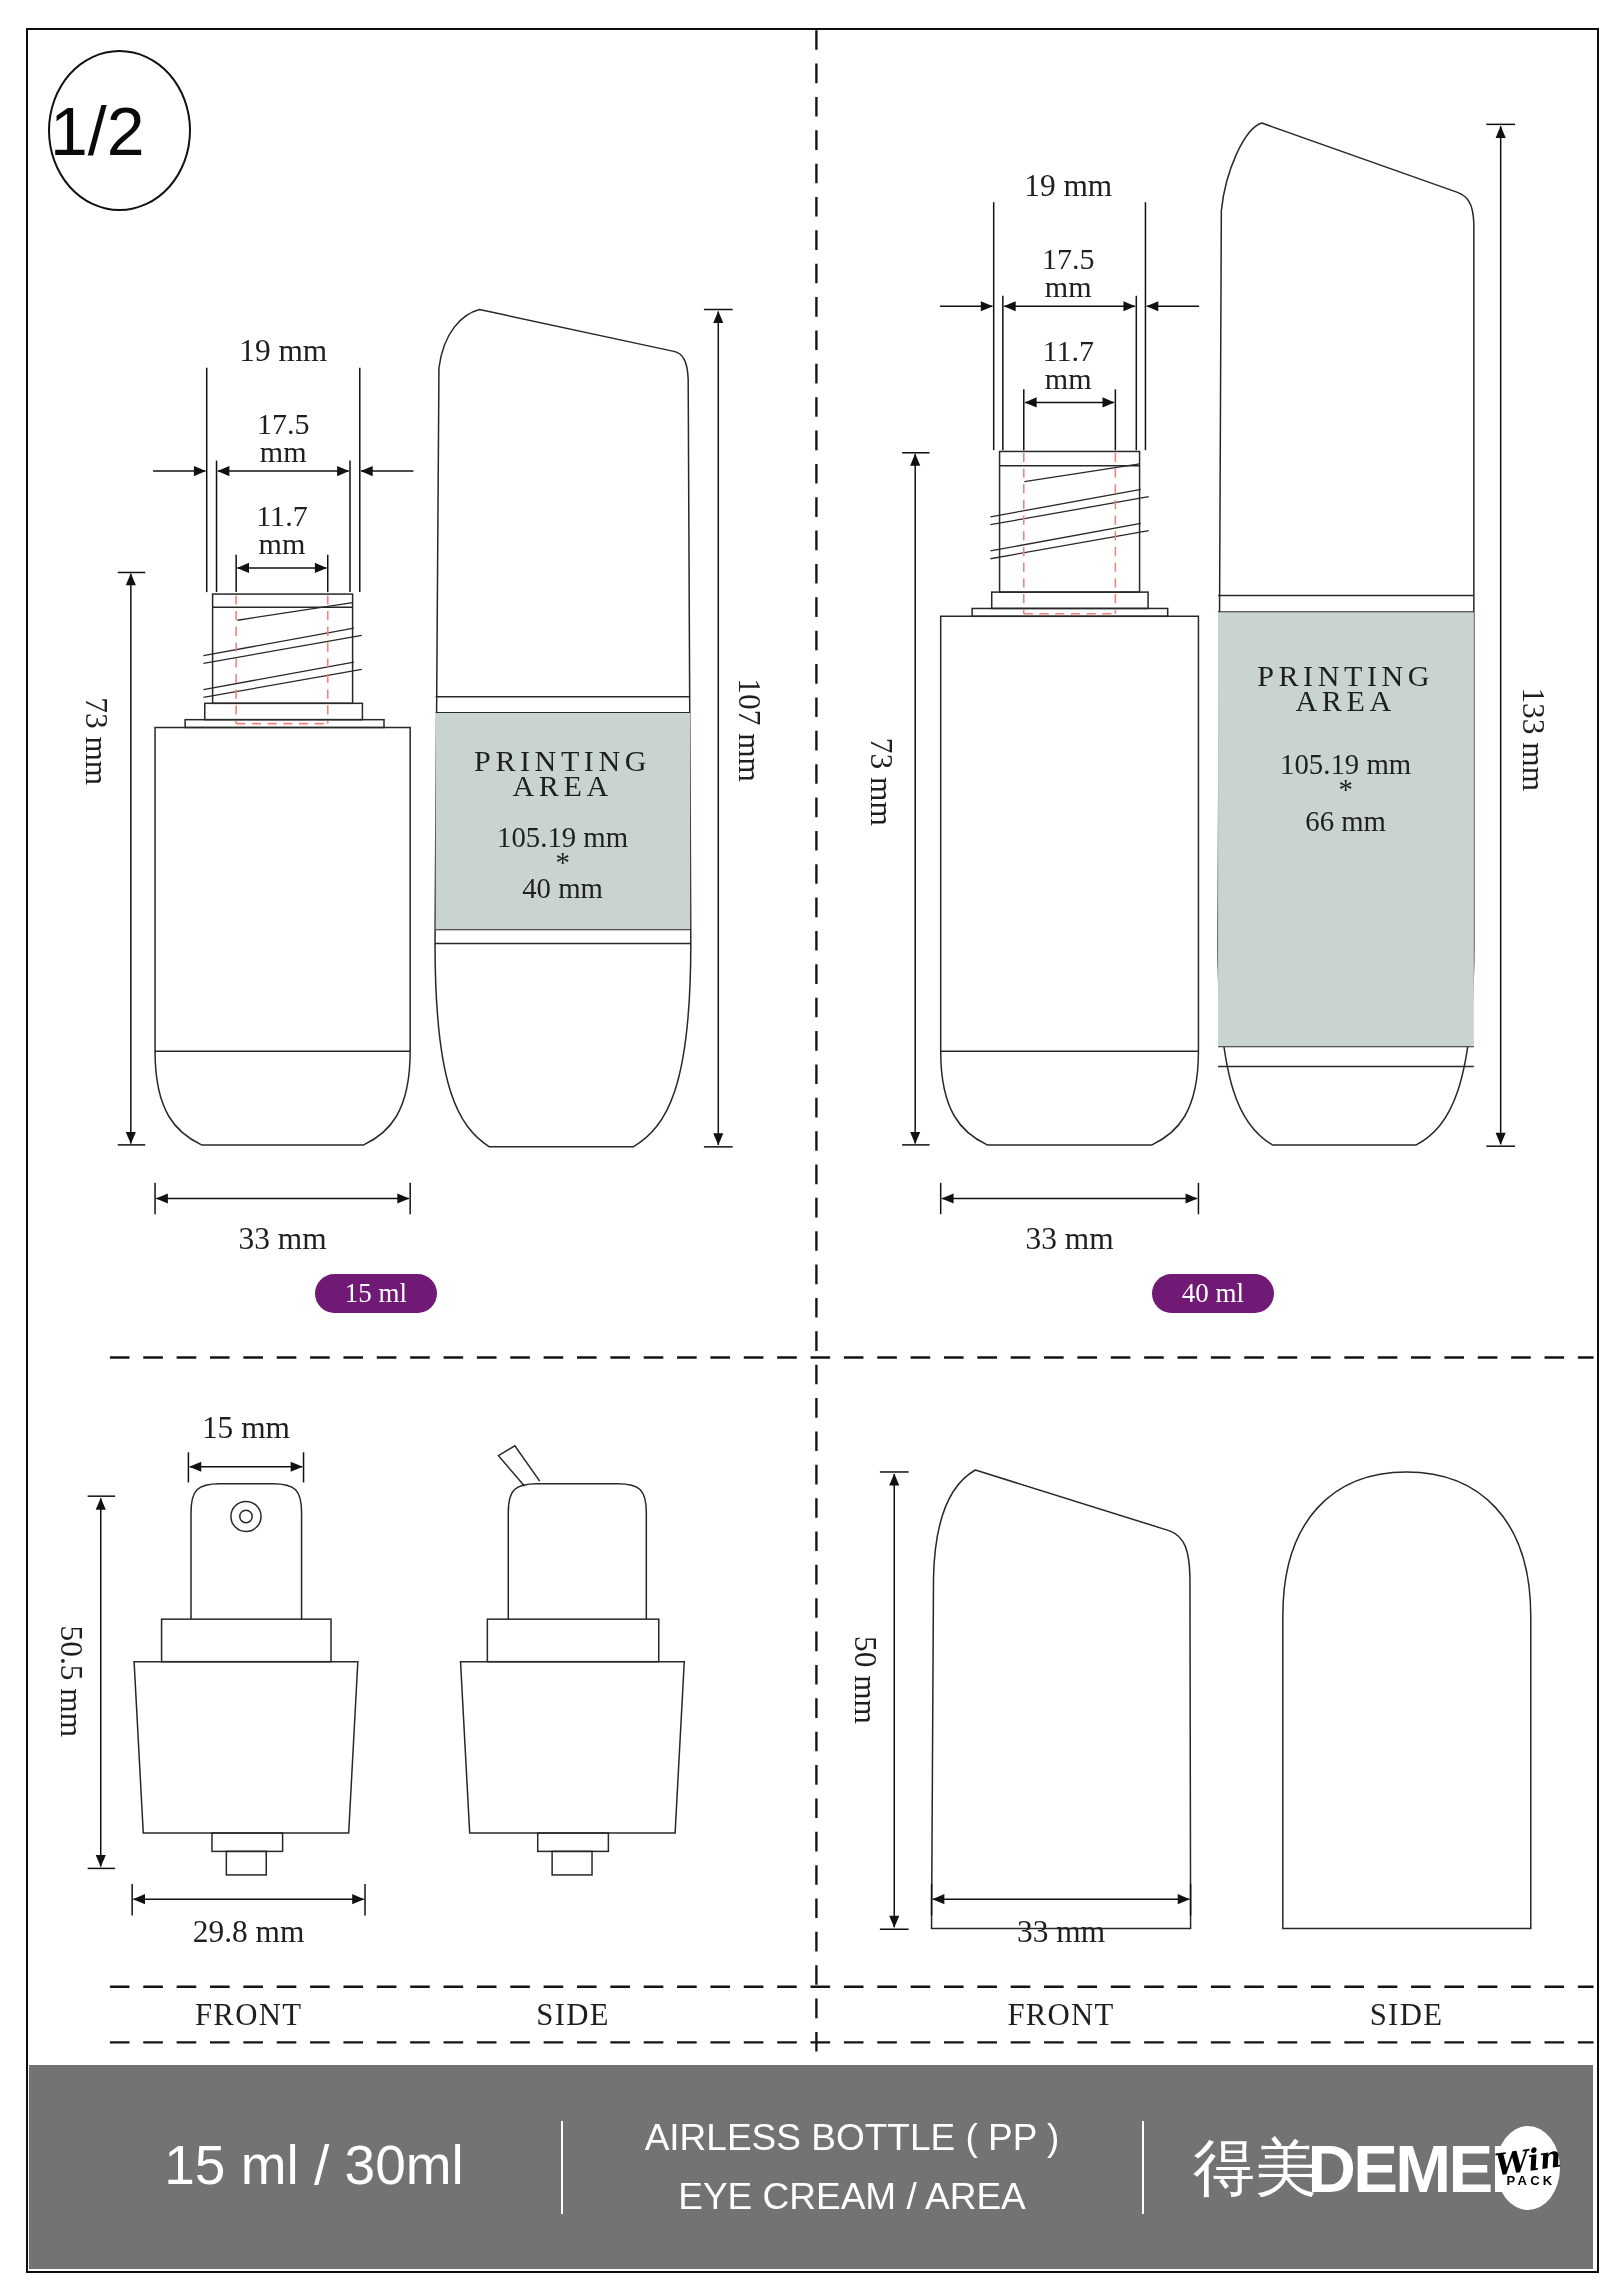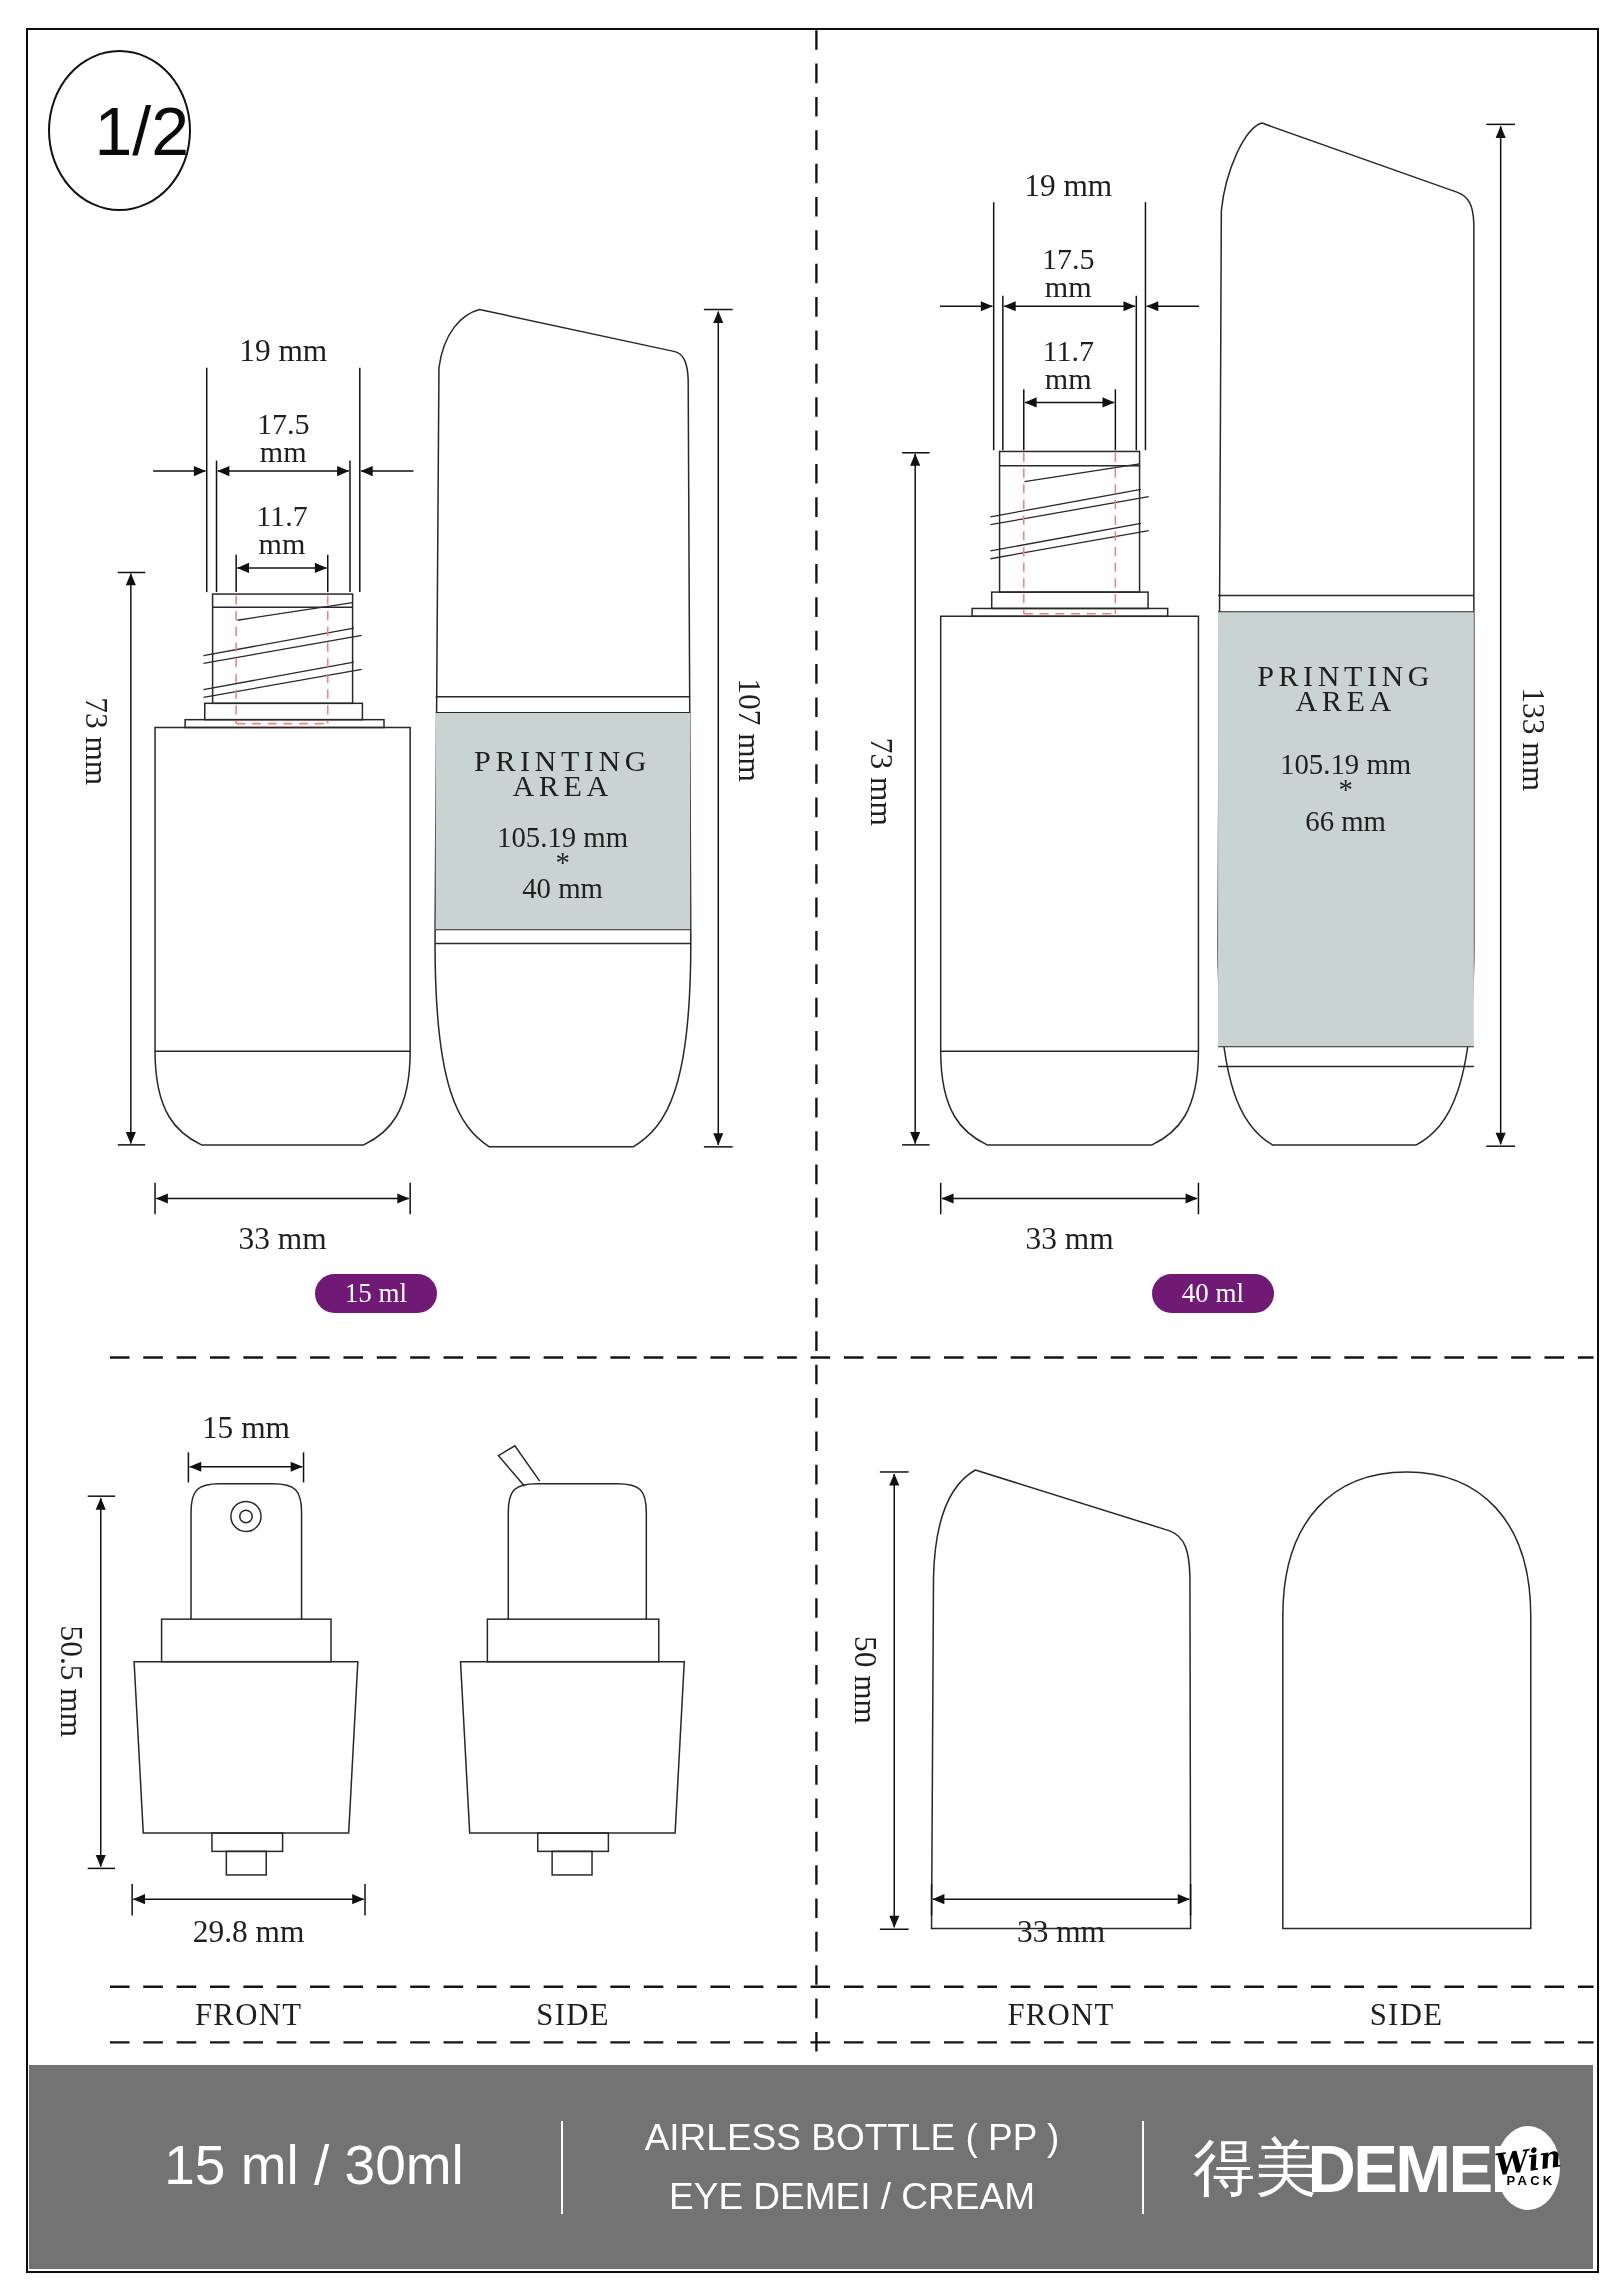--- a/index.html
+++ b/index.html
@@ -2,21 +2,21 @@
 <html style="font-size:10.5px"><head>
 <meta charset="utf-8">
 <style>
   html,body{margin:0;padding:0;background:#fff;}
   #page{position:relative;width:1623px;height:2295px;background:#ffffff;overflow:hidden;
         font-family:"Liberation Serif","DejaVu Serif",serif;color:#1a1a1a;}
   #border{position:absolute;left:26px;top:27.5px;width:1569px;height:2241px;border:2.6px solid #0d0d0d;}
   #drawing{position:absolute;left:0;top:0;width:1623px;height:2295px;}
   svg text{font-family:"Liberation Serif","DejaVu Serif",serif;fill:#1f1f1f;}
   .pagecircle{position:absolute;left:48px;top:50px;width:139px;height:157px;border:2px solid #111;
-        border-radius:50%;display:flex;align-items:center;justify-content:flex-end;}
+        border-radius:50%;display:flex;align-items:center;justify-content:flex-start;}
   .pagecircle span{font-family:"Liberation Sans",sans-serif;font-size:68px;color:#0a0a0a;}
   .badge{position:absolute;height:39px;background:#701a75;border-radius:21px;color:#fff;
         display:flex;align-items:center;justify-content:center;font-size:27px;
         font-family:"Liberation Serif",serif;}
   #bar{position:absolute;left:29px;top:2065px;width:1564px;height:204px;background:#737373;}
   .bartext{position:absolute;color:#fff;font-family:"Liberation Sans",sans-serif;white-space:nowrap;
         transform:translate(-50%,-50%);}
   .bardiv{position:absolute;width:2px;background:#fff;}
   .winellipse{position:absolute;width:64px;height:84px;background:#fff;border-radius:50%;
         display:flex;flex-direction:column;align-items:center;justify-content:center;
@@ -245,21 +245,21 @@
     <span>15 ml</span>
   </div>
   <div class="badge" style="left:1152px;top:1274px;width:122px;">
     <span>40 ml</span>
   </div>
 
   <div id="bar">
     <div class="bartext" style="left:285px;top:100px;font-size:55px;">15 ml / 30ml</div>
     <div class="bardiv" style="left:532px;top:56px;height:93px;"></div>
     <div class="bartext" style="left:823px;top:73px;font-size:37px;text-align:center;">AIRLESS BOTTLE ( PP )</div>
-    <div class="bartext" style="left:823px;top:132px;font-size:37px;">EYE DEMEI / CREAM</div>
+    <div class="bartext" style="left:823px;top:132px;font-size:37px;">EYE CREAM / AREA</div>
     <div class="bardiv" style="left:1113px;top:56px;height:93px;"></div>
     <div class="bartext" style="left:1226px;top:103px;font-size:62px;font-weight:400;">得美</div>
     <div class="bartext" style="left:1378px;top:103px;font-size:67px;font-weight:700;letter-spacing:-2.6px;">DEMEI</div>
     <div class="winellipse" style="left:1499px;top:103px;">
       <span class="w">Win</span>
       <span class="p">PACK</span>
     </div>
   </div>
 
 </div>

